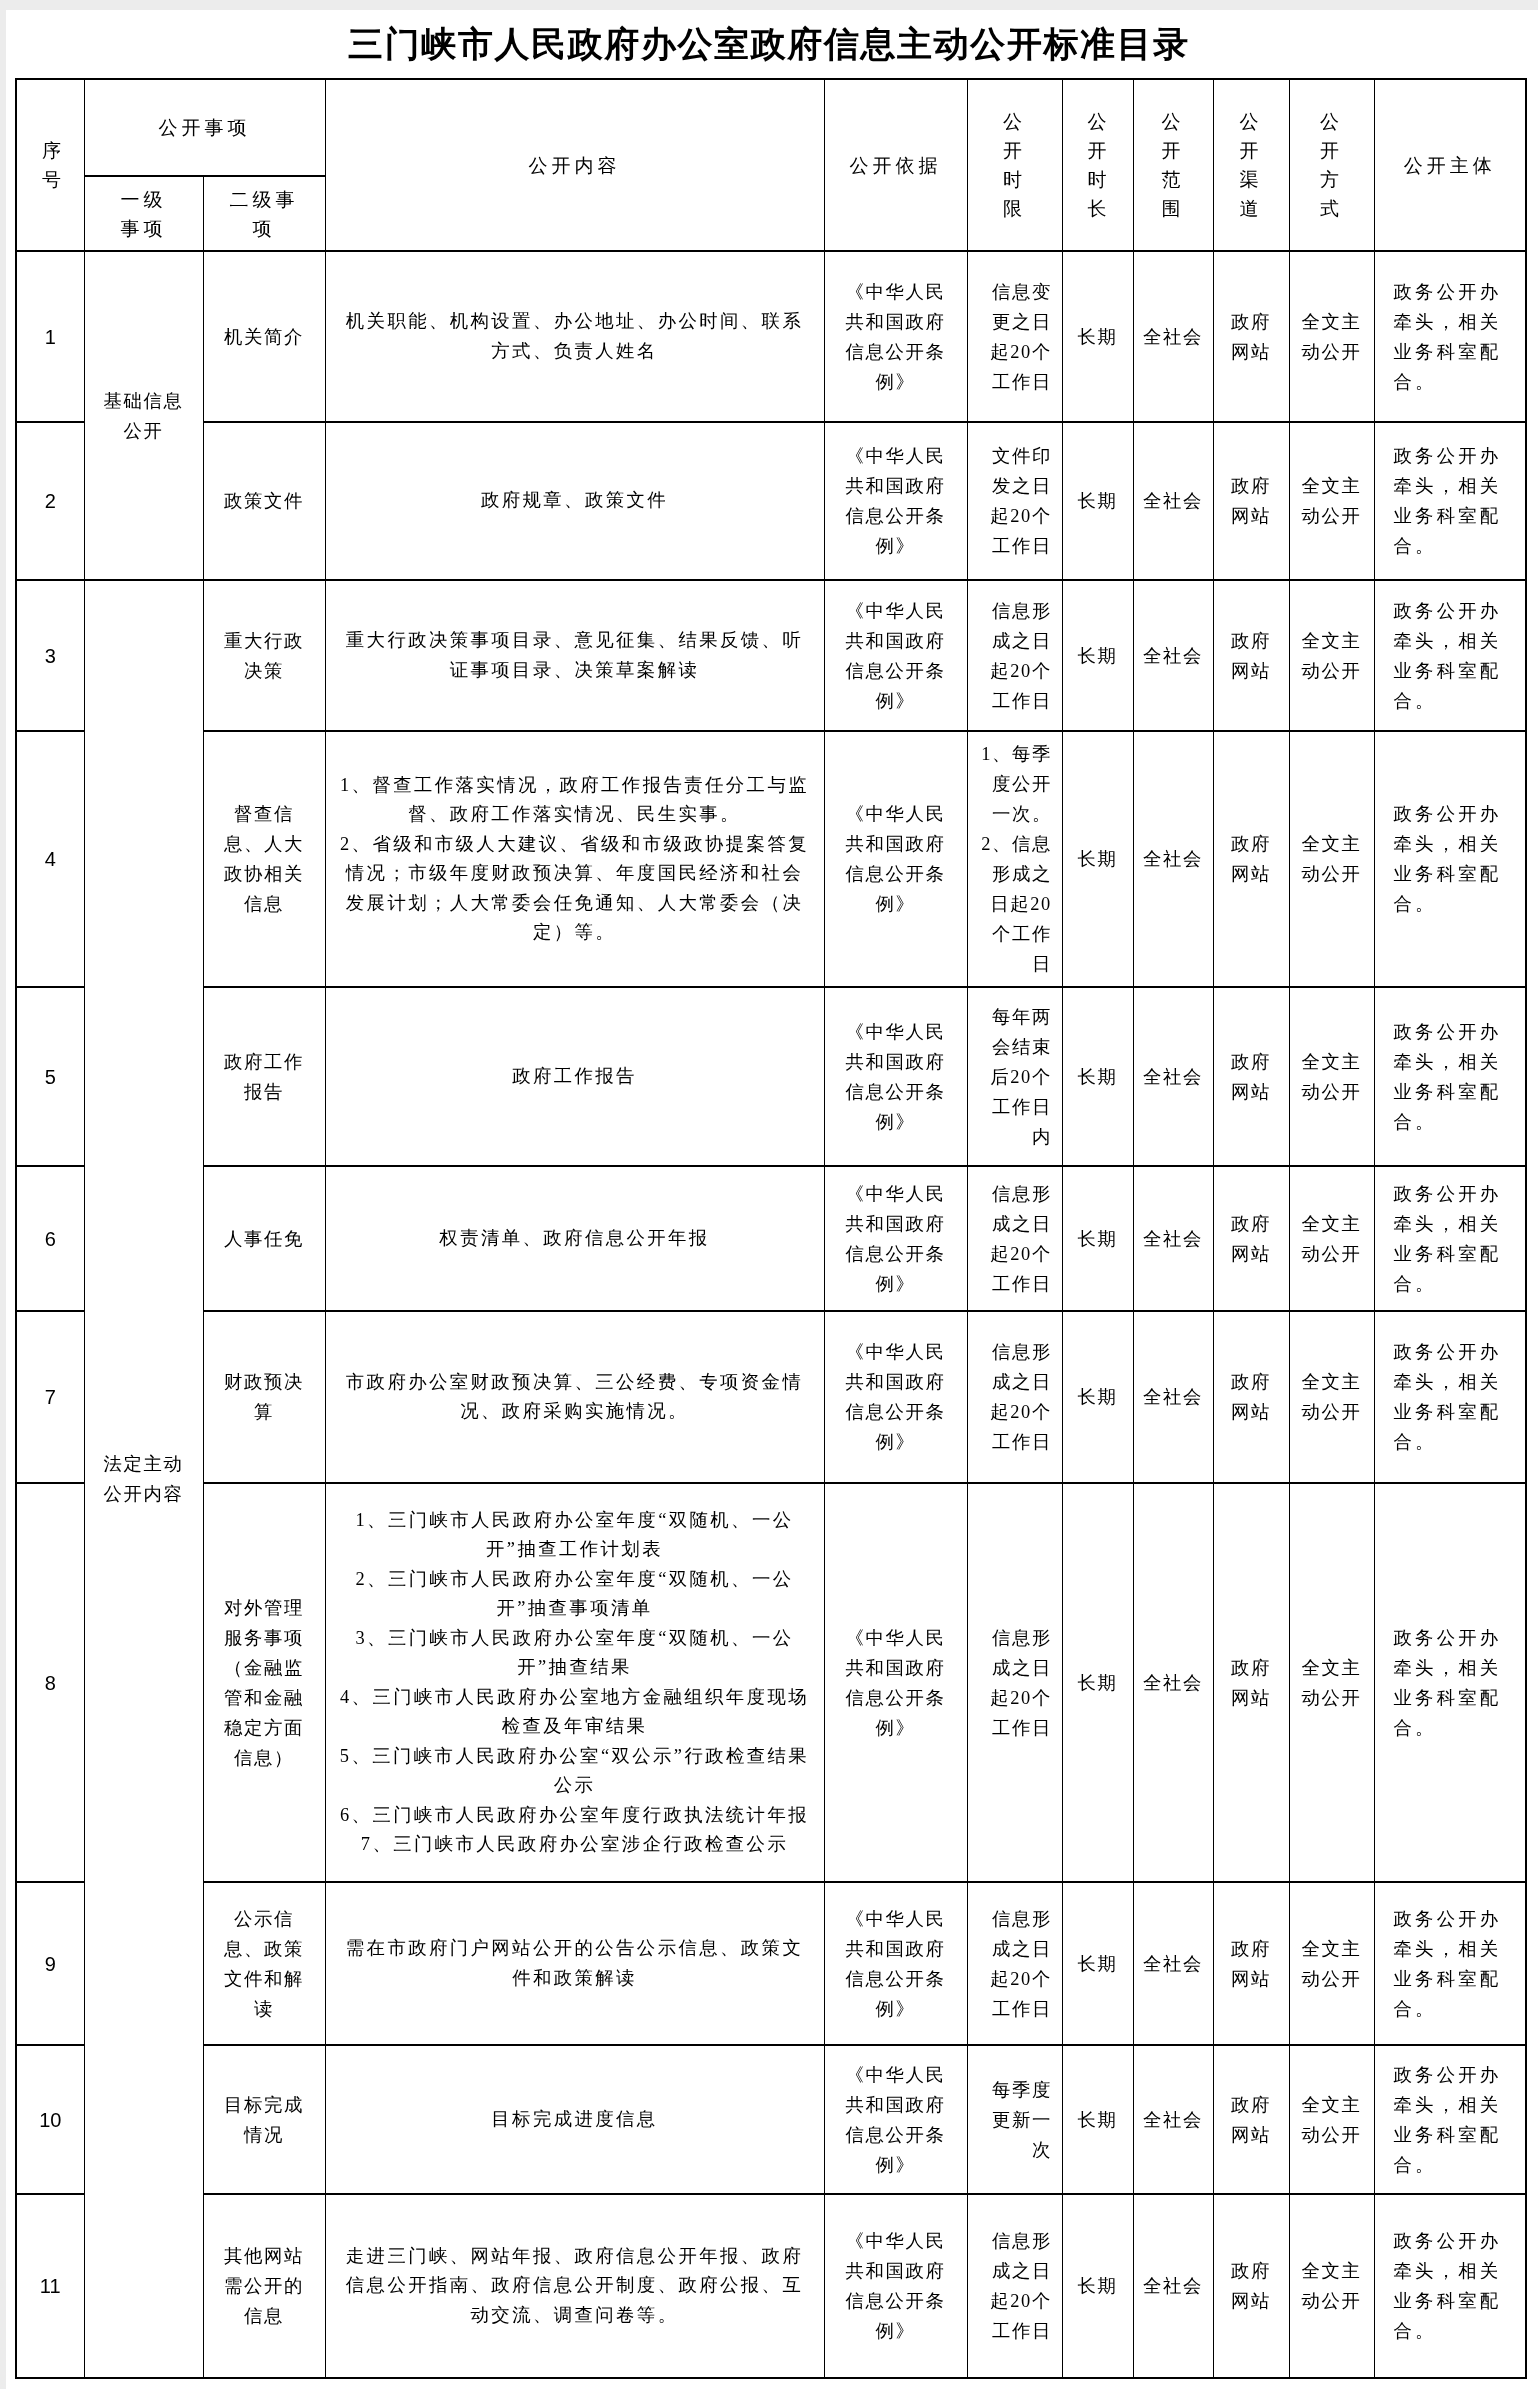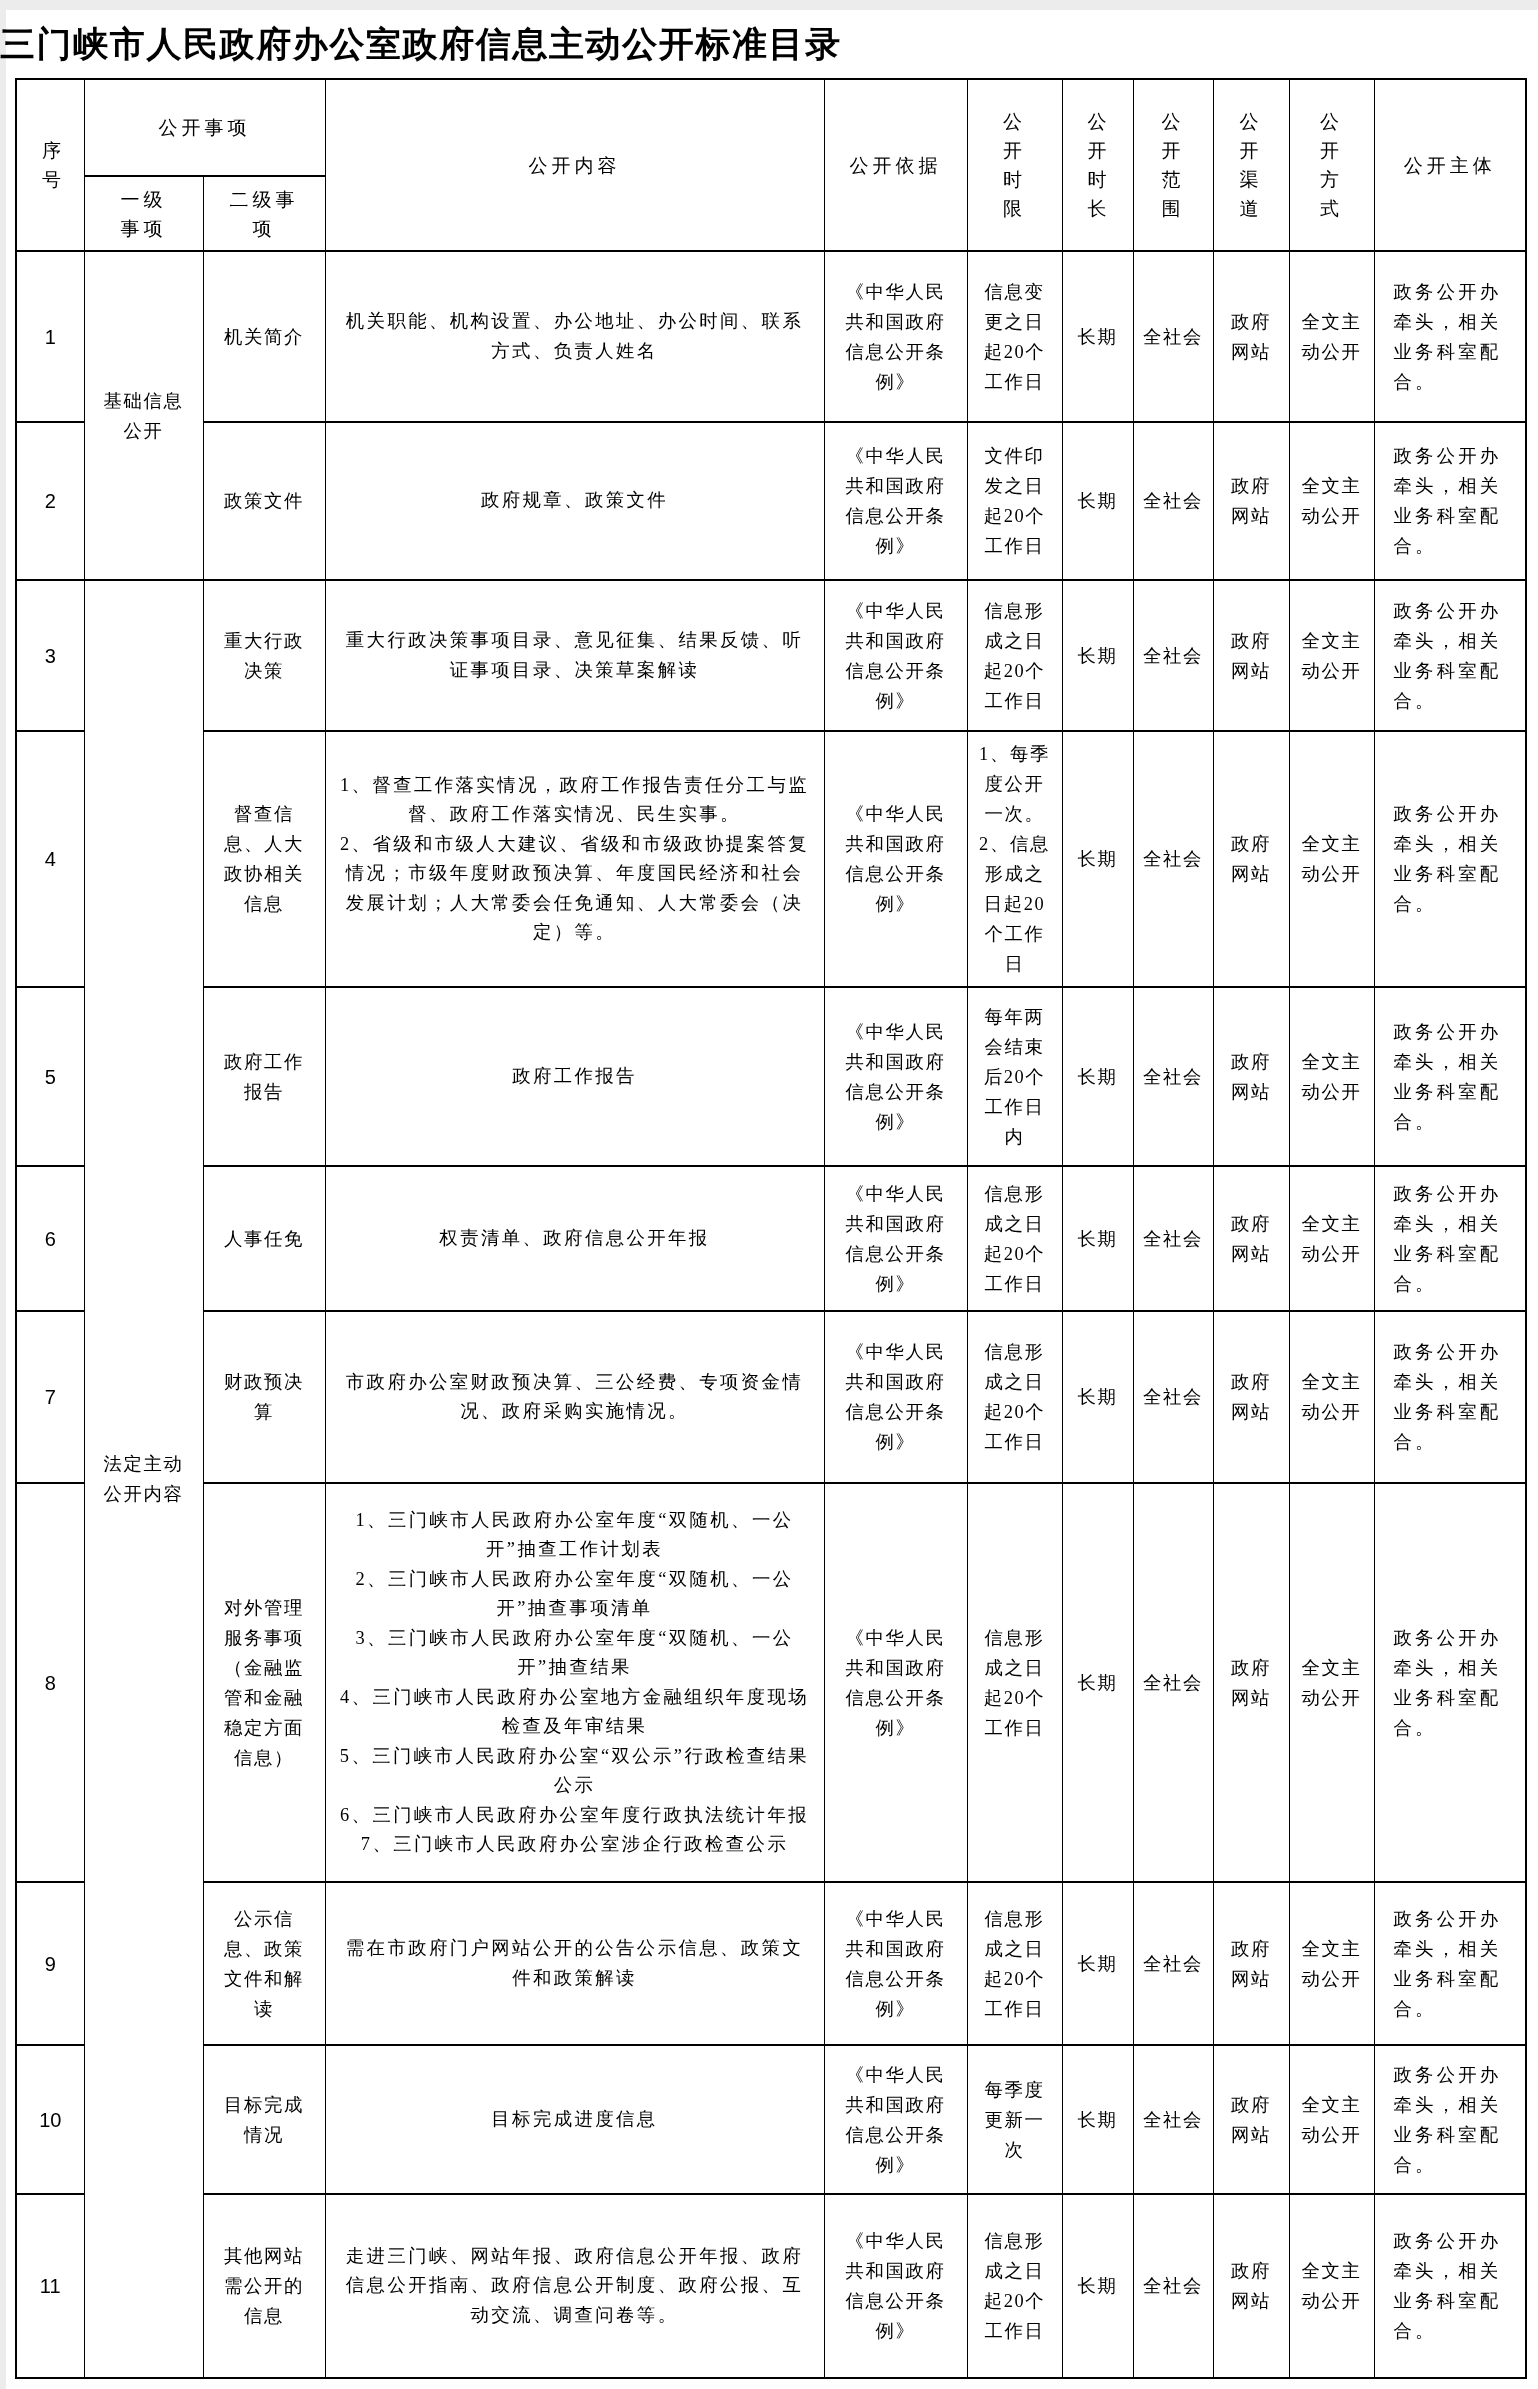--- a/index.html
+++ b/index.html
@@ -5,21 +5,21 @@
   html,body{margin:0;padding:0;}
   body{
     width:1538px;height:2389px;position:relative;
     background:#ffffff;color:#000;
     font-family:"Liberation Serif", serif;
   }
   .strip-top{position:absolute;left:0;top:0;width:1538px;height:10.4px;background:#ececec;}
   .strip-left{position:absolute;left:0;top:0;width:6.4px;height:2389px;background:#ececec;}
   .title{
     position:absolute;left:0;top:11.2px;width:1538px;height:67px;line-height:67px;margin:0;
-    text-align:left;font-size:35px;font-weight:bold;letter-spacing:1.6px;
+    text-align:center;font-size:35px;font-weight:bold;letter-spacing:1.6px;
     font-family:"Liberation Serif", serif;
   }
   table.catalog{
     position:absolute;left:15px;top:78px;width:1510px;
     border-collapse:collapse;table-layout:fixed;
     border:2.4px solid #000;
   }
   .catalog th,.catalog td{
     border-left:1.6px solid #000;border-right:1.6px solid #000;
     border-top:2.4px solid #000;border-bottom:2.4px solid #000;
@@ -29,21 +29,21 @@
     word-break:break-all;
   }
   .catalog th{
     font-family:"Liberation Sans", sans-serif;font-weight:normal;
     font-size:19px;letter-spacing:4px;line-height:29px;padding:0 25px;
   }
   td.c-no{font-family:"Liberation Sans", sans-serif;font-size:20px;letter-spacing:0;}
   td.c-l1,td.c-l2{padding:0 17.6px;}
   td.c-content{text-align:center;padding:0 12px;letter-spacing:2.4px;line-height:29.5px;white-space:pre-line;}
   td.c-basis{padding:0 14.4px;margin-top:30px;}
-  td.c-limit{padding:0 9.6px;white-space:pre-line;}
+  td.c-limit{padding:0 9.6px;white-space:pre-line;text-align:right;}
   td.c-mid{padding:0 3.2px;}
   td.c-channel{padding:0 9.6px;}
   td.c-method{padding:0 4.8px;}
   td.c-subject{text-align:left;padding:0 19px;letter-spacing:3.2px;}
 </style>
 </head>
 <body>
 
 <div class="strip-top"></div>
 <div class="strip-left"></div>

